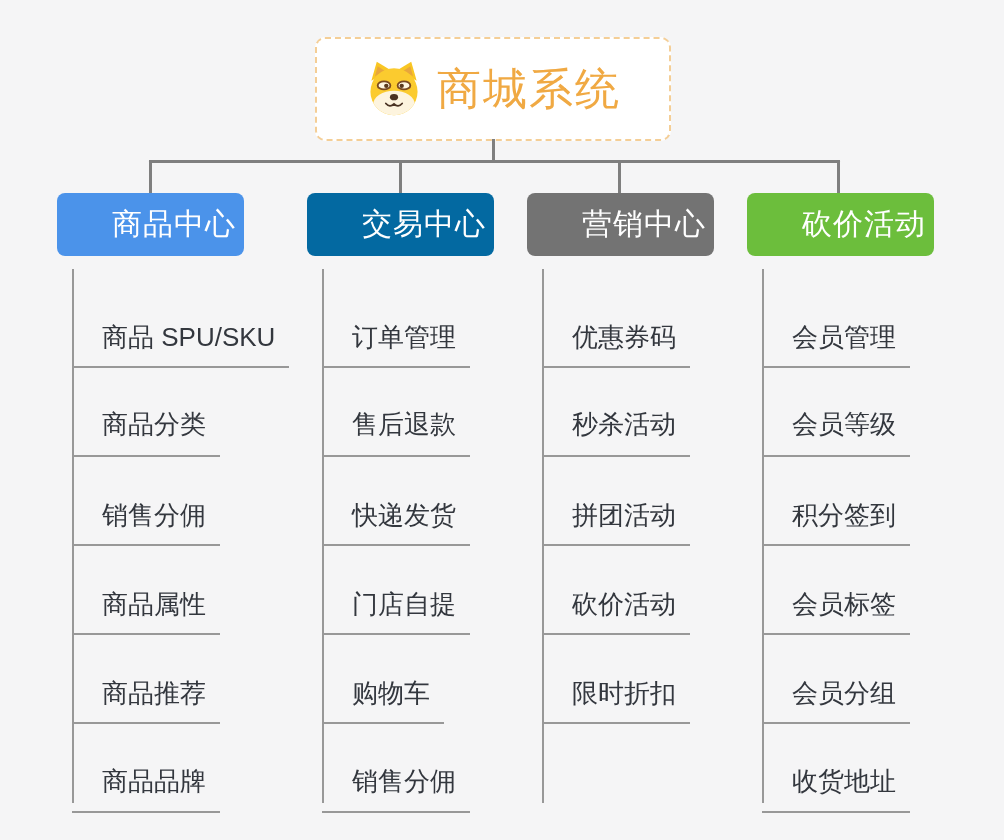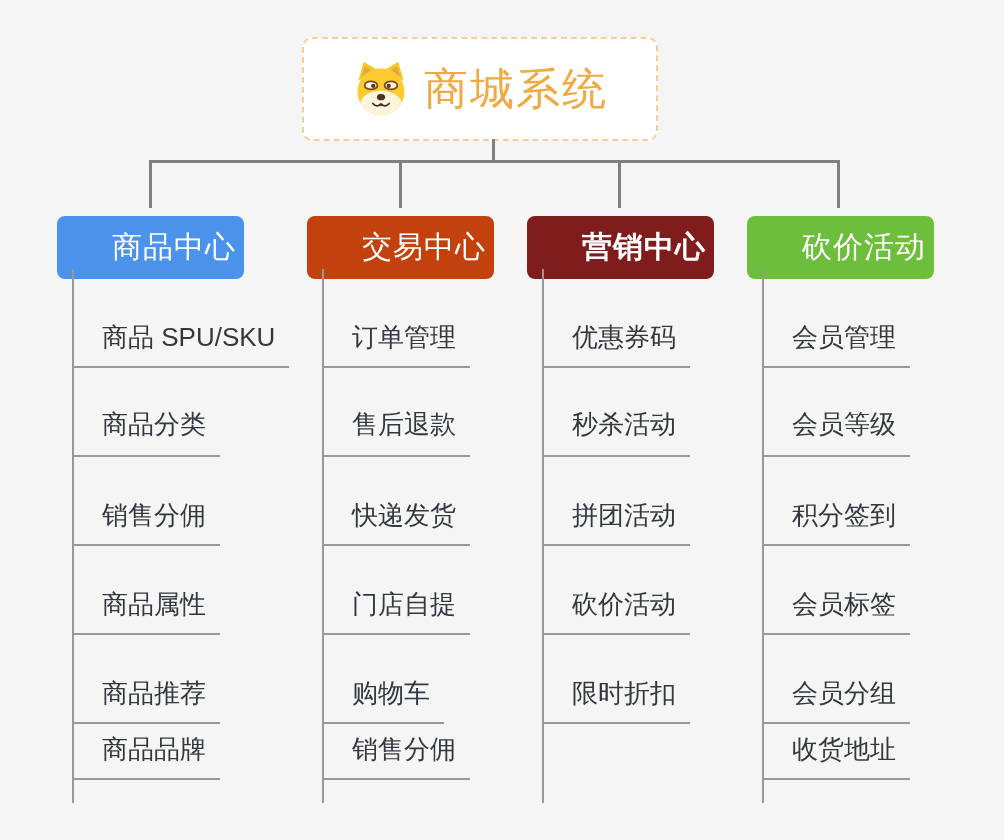--- a/index.html
+++ b/index.html
@@ -7,21 +7,21 @@
   body {
     font-family: "Liberation Sans", "DejaVu Sans", sans-serif;
     background:#f5f5f6;
     position:relative;
     overflow:hidden;
   }
   #canvas { position:absolute; left:0; top:0; width:1004px; height:840px; }
 
   
   .root-node {
-    position:absolute; left:302px; top:37px; width:356px; height:104px;
+    position:absolute; left:315px; top:37px; width:356px; height:104px;
     background:#ffffff;
     border:2px dashed #f4ce96;
     border-radius:10px;
     display:flex; align-items:center; justify-content:center; gap:14px;
     cursor:default;
   }
   .root-title {
     font-size:44px; letter-spacing:2px; color:#f0a943; white-space:nowrap;
   }
 
@@ -30,40 +30,40 @@
   .root-drop   { left:492px; top:139px; width:3px; height:23px; }
   .trunk       { left:149px; top:160px; width:691px; height:3px; border-radius:2px; }
   .drop        { top:160px; width:3px; height:48px; }
   .drop-1 { left:149px; } .drop-2 { left:399px; } .drop-3 { left:618px; } .drop-4 { left:837px; }
 
   
   .column { position:absolute; top:0; width:260px; height:840px; }
   .col-1 { left:72px; } .col-2 { left:322px; } .col-3 { left:542px; } .col-4 { left:762px; }
 
   .branch-header {
-    position:absolute; left:-15px; top:216px; width:187px; height:63px;
+    position:absolute; left:-15px; top:193px; width:187px; height:63px;
     border-radius:8px;
     color:#ffffff; font-size:30px; letter-spacing:1px;
     display:flex; align-items:center; justify-content:center;
     cursor:pointer; white-space:nowrap;padding-left:47px;
   }
   .spine {
     position:absolute; left:0; top:269px; width:2px; height:534px;
     background:#989898;
   }
   .topic {
     position:absolute; left:0;
     font-size:26px; color:#33373e; line-height:30px;
     padding:0 14px 14px 30px;
     border-bottom:2px solid #989898;
     white-space:nowrap; cursor:pointer;
     background:transparent;
   }
   .t-1 { top:322px; } .t-2 { top:411px;font-family:Liberation Mono, monospace; } .t-3 { top:500px; }
-  .t-4 { top:589px; } .t-5 { top:678px; } .t-6 { top:734px; }
+  .t-4 { top:589px; } .t-5 { top:678px; } .t-6 { top:767px;font-family:Liberation Serif, serif; }
 
   .shiba { width:58px; height:58px; flex:0 0 auto; }
 </style>
 </head>
 <body>
 
 <div id="canvas">
 
   <div class="root-node" style="border-color: rgb(244, 206, 150);">
     <svg class="shiba" viewBox="0 0 64 64" aria-hidden="true">
@@ -98,32 +98,32 @@
     <div class="spine"></div>
     <div class="topic t-1">商品 SPU/SKU</div>
     <div class="topic t-2">商品分类</div>
     <div class="topic t-3">销售分佣</div>
     <div class="topic t-5">商品推荐</div>
     <div class="topic t-4">商品属性</div>
     <div class="topic t-6">商品品牌</div>
   </div>
 
   <div class="column col-2">
-    <div class="branch-header" style="background: #c2410c;">交易中心</div>
+    <div class="branch-header" style="background: #0369a1;">交易中心</div>
     <div class="spine"></div>
     <div class="topic t-1">订单管理</div>
     <div class="topic t-2">售后退款</div>
     <div class="topic t-3">快递发货</div>
     <div class="topic t-4">门店自提</div>
     <div class="topic t-5">购物车</div>
     <div class="topic t-6">销售分佣</div>
   </div>
 
   <div class="column col-3">
-    <div class="branch-header" style="background: #7f1d1d; font-weight: bold;">营销中心</div>
+    <div class="branch-header" style="background: #737373;">营销中心</div>
     <div class="spine"></div>
     <div class="topic t-1">优惠券码</div>
     <div class="topic t-2">秒杀活动</div>
     <div class="topic t-3">拼团活动</div>
     <div class="topic t-4">砍价活动</div>
     <div class="topic t-5">限时折扣</div>
   </div>
 
   <div class="column col-4">
     <div class="branch-header" style="background: rgb(108, 190, 60);">砍价活动</div>

